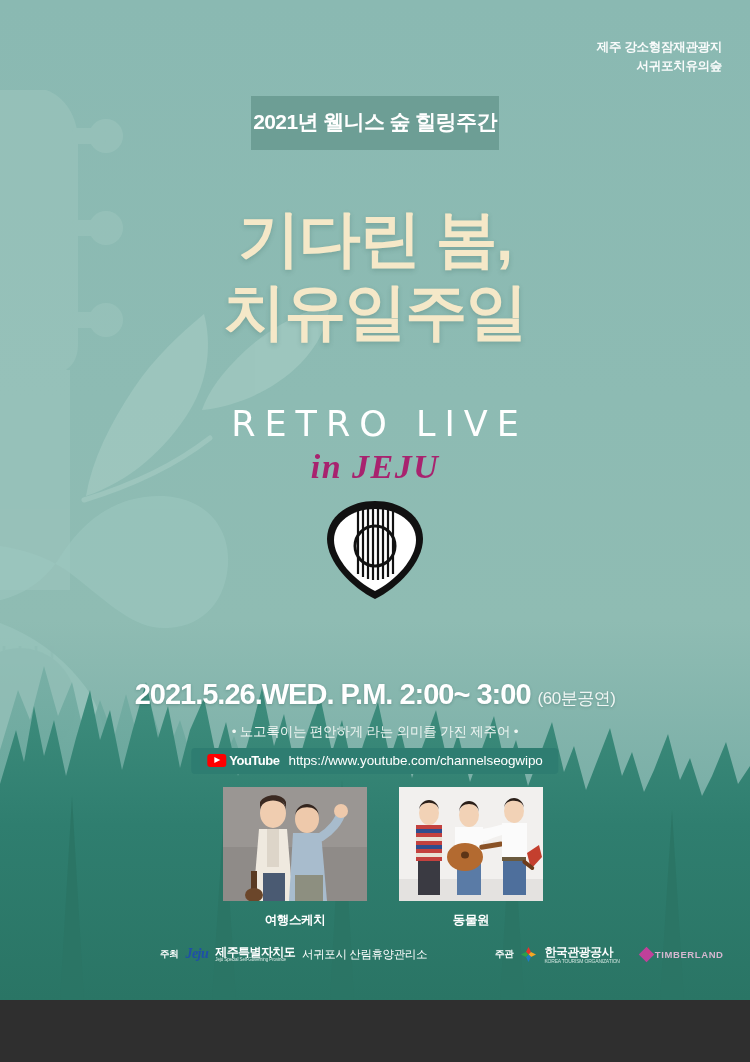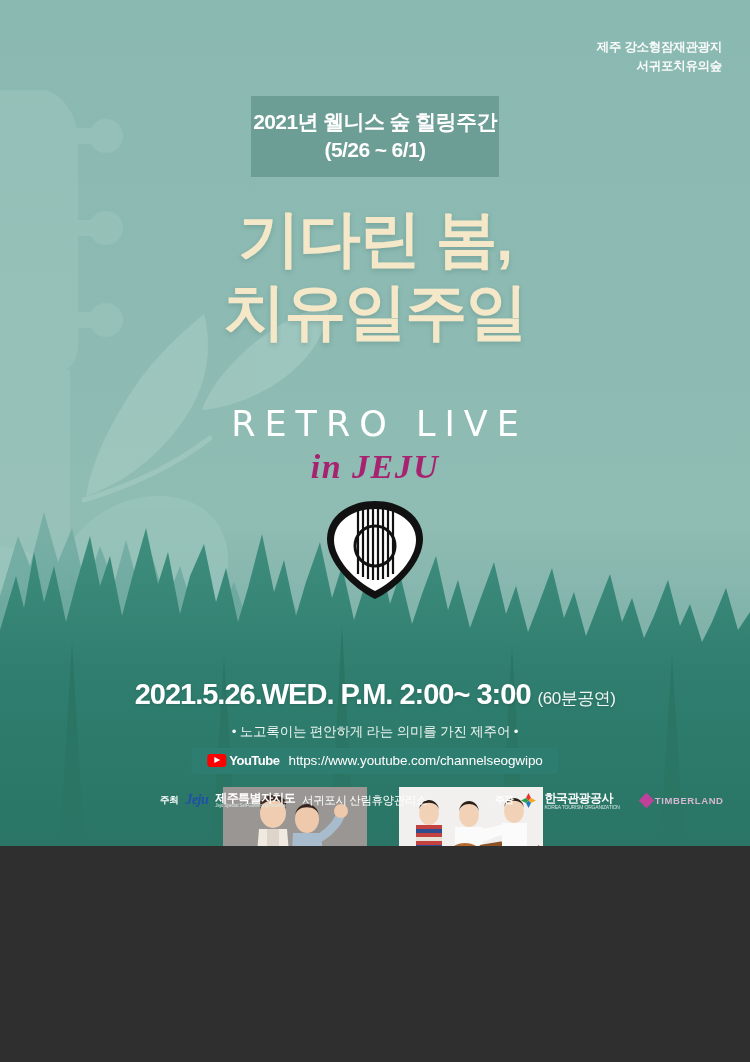--- a/index.html
+++ b/index.html
@@ -3,21 +3,21 @@
 <meta charset="utf-8">
 <style>
   html, body {
     margin: 0;
     padding: 0;
     background: #2f2f2f;
   }
   #poster {
     position: relative;
     width: 750px;
-    height: 846px;
+    height: 1000px;
     overflow: hidden;
     font-family: "Liberation Sans", "DejaVu Sans", sans-serif;
     background: linear-gradient(180deg, #8ab9b2 0%, #8dbbb3 40%, #8fbcb3 62%, #7cb0a8 78%, #2e7c6d 100%);
     -webkit-font-smoothing: antialiased;
   }
 
   
   .bg-layer {
     position: absolute;
     inset: 0;
@@ -387,21 +387,20 @@
     </svg>
   </div>
 
   <div class="top-credit">
     <div>제주 강소형잠재관광지</div>
     <div>서귀포치유의숲</div>
   </div>
 
   <div class="week-banner">
     <span>2021년 웰니스 숲 힐링주간</span>
-    <span class="l2">(5/26 ~ 6/1)</span>
   </div>
 
   <div class="headline">
     <span>기다린 봄,</span>
     <span class="l2">치유일주일</span>
   </div>
 
   <div class="retro">RETRO LIVE</div>
   <div class="injeju">in JEJU</div>
 

